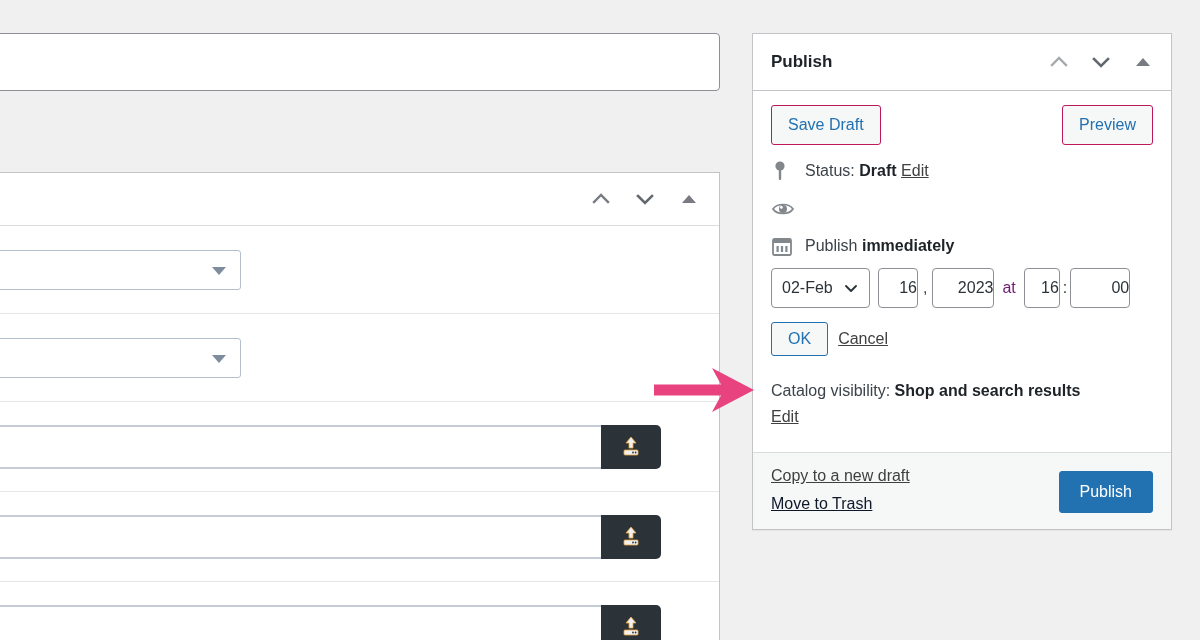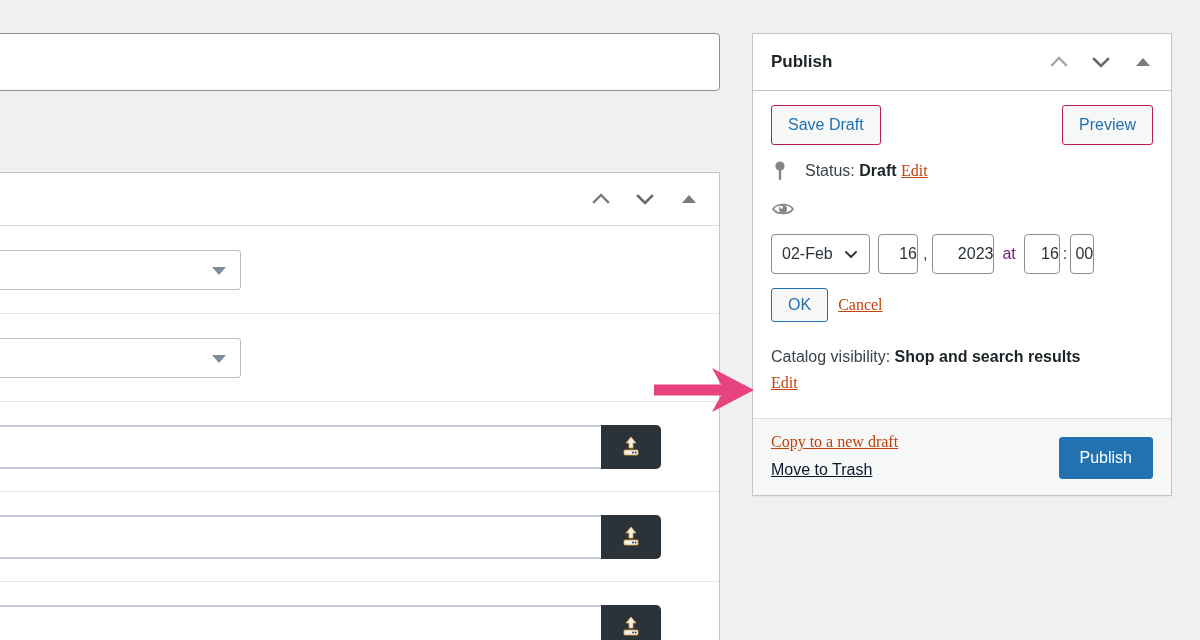--- a/index.html
+++ b/index.html
@@ -152,24 +152,23 @@
     line-height: 24px;
   }
   .misc-icon {
     width: 34px;
     flex: 0 0 34px;
     display: flex; align-items: center; justify-content: flex-start;
     padding-top: 1px;
   }
   .misc-row b { font-weight: 700; color: #1d2327; }
   a.wp-link {
-    color: #c2410c;
+    color: #404040;
     text-decoration: underline;
     cursor: pointer;
-    font-family: Liberation Serif, serif;
   }
   a.wp-link-red { color: #0f172a; text-decoration: underline; cursor: pointer; }
 
   .date-row {
     display: flex; align-items: center;
     gap: 0;
     margin: 0 0 14px 0;
     font-size: 16px;
   }
   .tsfield {
@@ -180,21 +179,21 @@
     display: flex; align-items: center; justify-content: flex-end;
     color: #2c3338;
     font-size: 16px;
     font-family: "Liberation Sans", sans-serif;
     cursor: pointer;
   }
   .ts-month { width: 99px; padding: 0 10px; justify-content: space-between; }
   .ts-day   { width: 40px; }
   .ts-year  { width: 62px; }
   .ts-hour  { width: 36px; }
-  .ts-min   { width: 24px; }
+  .ts-min   { width: 60px; }
   .ts-sep { padding: 0 5px; color: #3c434a; }
   .ts-at  { padding: 0 8px; color: #701a75; }
 
   .okrow { display: flex; align-items: center; gap: 10px; margin-bottom: 22px; }
   .ok-btn {
     background: #f6f7f7;
     border: 1px solid #2271b1;
     color: #2271b1;
     border-radius: 3px;
     font-size: 16px;
@@ -370,20 +369,35 @@
       <div class="misc-row">
         <span class="misc-icon">
           <svg width="24" height="18" viewBox="0 0 24 18">
             <path d="M2 9 C6 3 18 3 22 9 C18 15 6 15 2 9 Z" fill="none" stroke="#82878c" stroke-width="1.7"></path>
             <circle cx="12" cy="9" r="4" fill="#82878c"></circle>
             <circle cx="10.4" cy="7.4" r="1.4" fill="#fff"></circle>
           </svg>
         </span>
       </div>
 
+      <div class="misc-row" style="margin-bottom:10px;">
+        <span class="misc-icon">
+          <svg width="22" height="22" viewBox="0 0 22 22">
+            <rect x="2" y="4" width="18" height="16" rx="1.5" fill="none" stroke="#82878c" stroke-width="1.8"></rect>
+            <rect x="2" y="4" width="18" height="4" fill="#82878c"></rect>
+            <rect x="5.5" y="11" width="2.2" height="6" fill="#82878c"></rect>
+            <rect x="9.9" y="11" width="2.2" height="6" fill="#82878c"></rect>
+            <rect x="14.3" y="11" width="2.2" height="6" fill="#82878c"></rect>
+          </svg>
+        </span>
+        <span>
+          <span>Publish</span>
+          <b>immediately</b>
+        </span>
+      </div>
 
       <div class="date-row">
         <div class="tsfield ts-month">
           <span>02-Feb</span>
           <svg width="16" height="16" viewBox="0 0 16 16">
               <path d="M3 6 L8 11 L13 6" fill="none" stroke="#2c3338" stroke-width="1.9" stroke-linecap="round" stroke-linejoin="round"></path>
             </svg>
         </div>
         <div class="tsfield ts-day" style="margin-left:8px;">
           <span>16</span>

